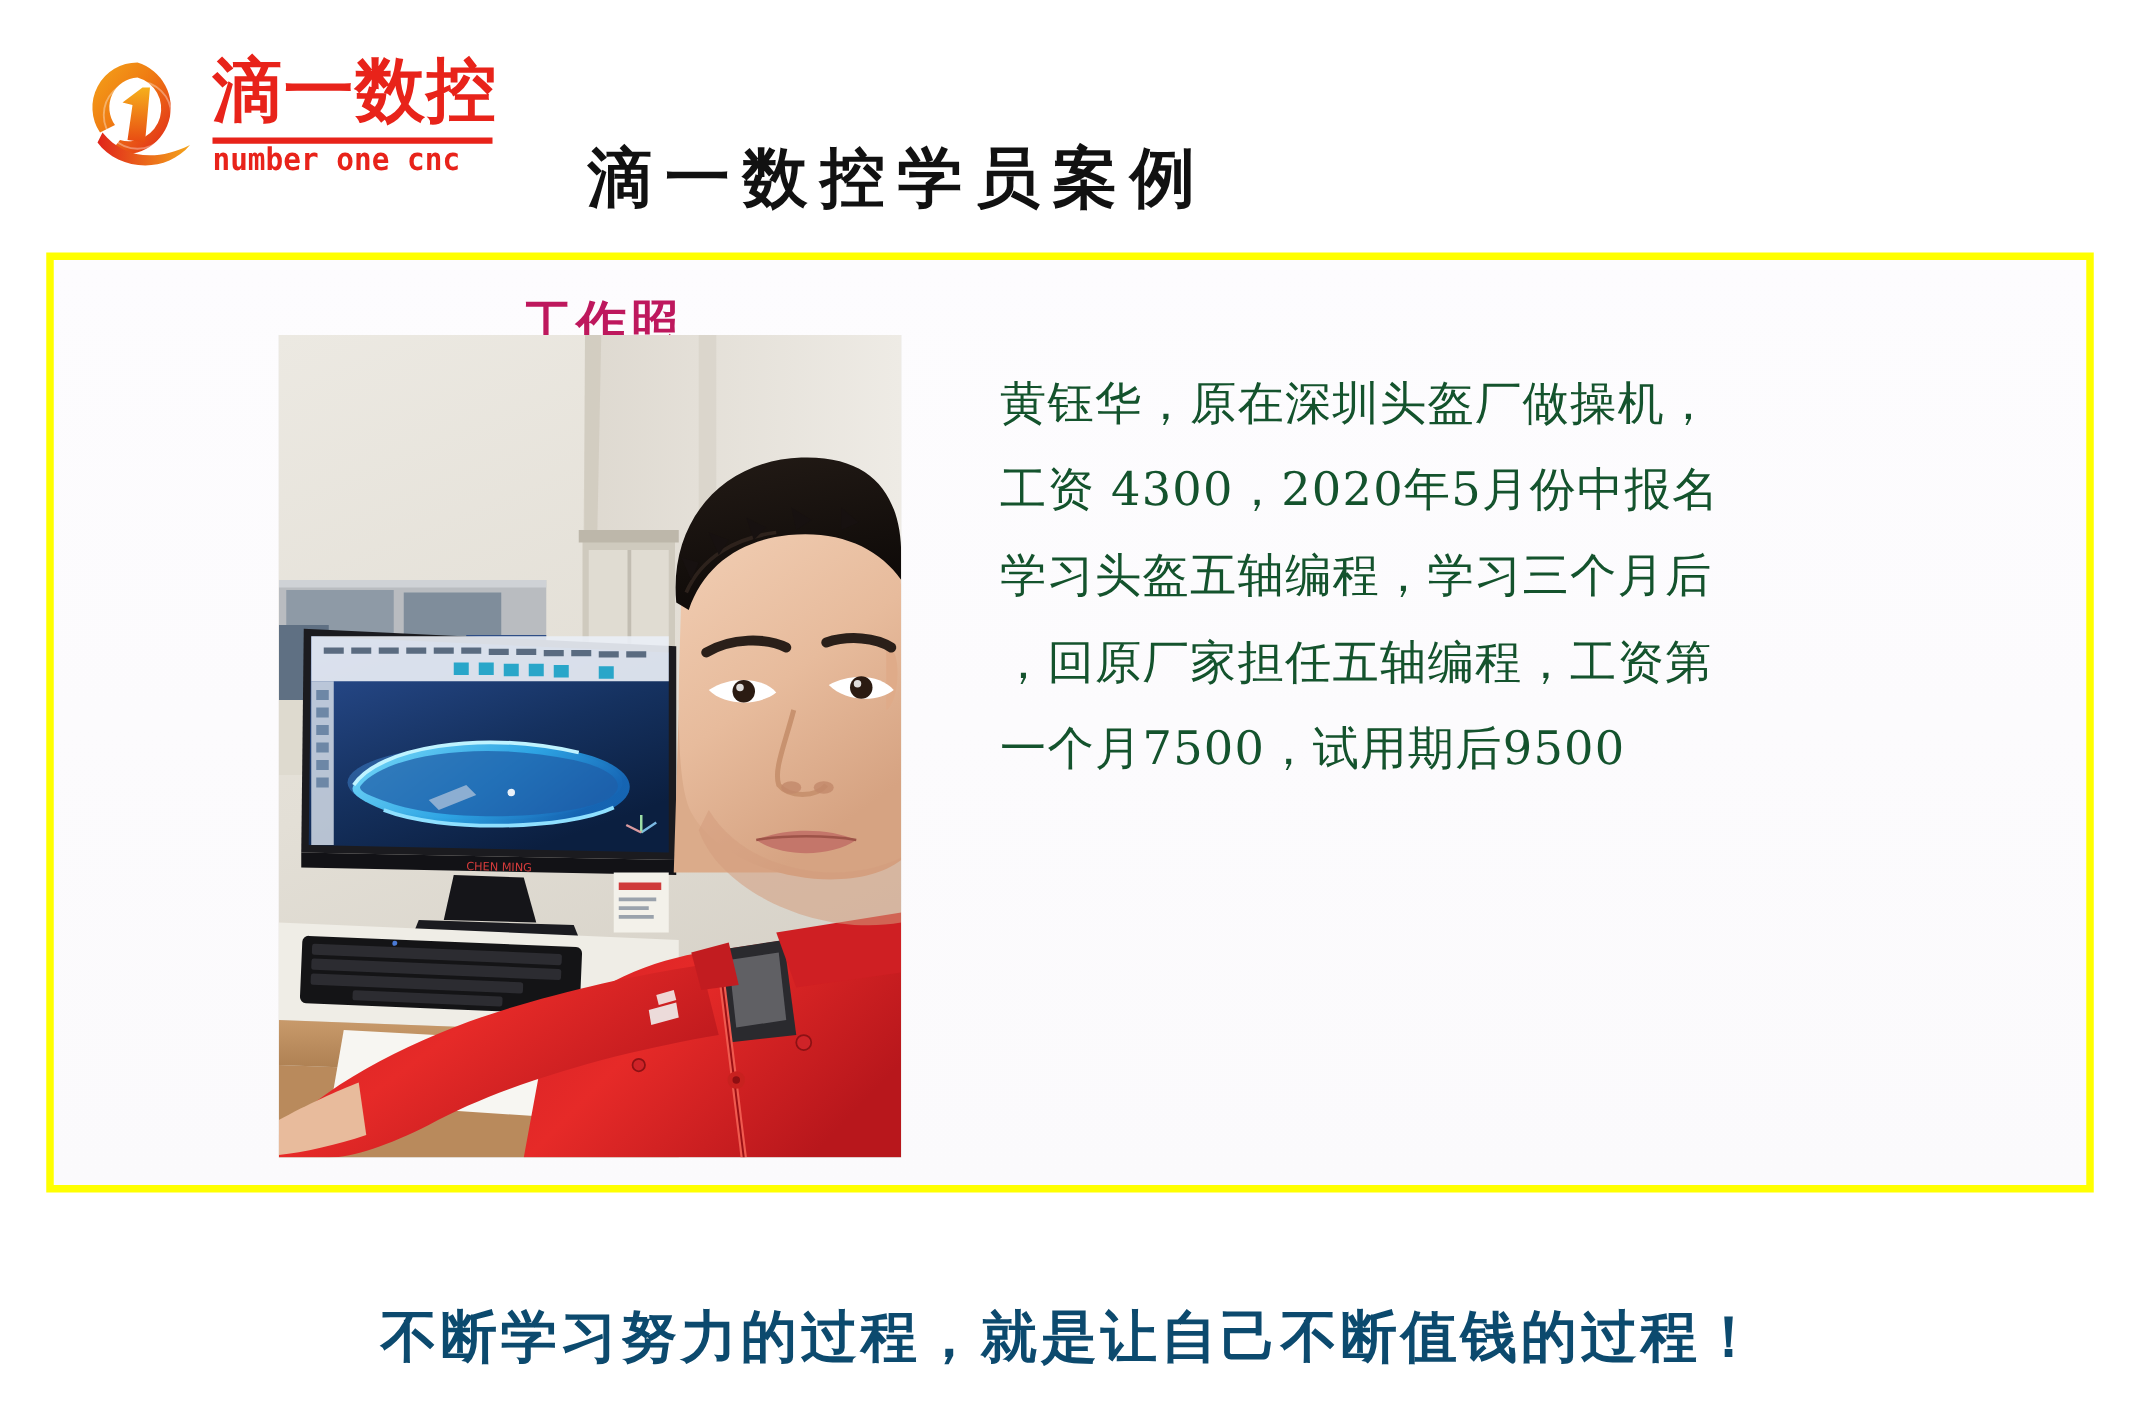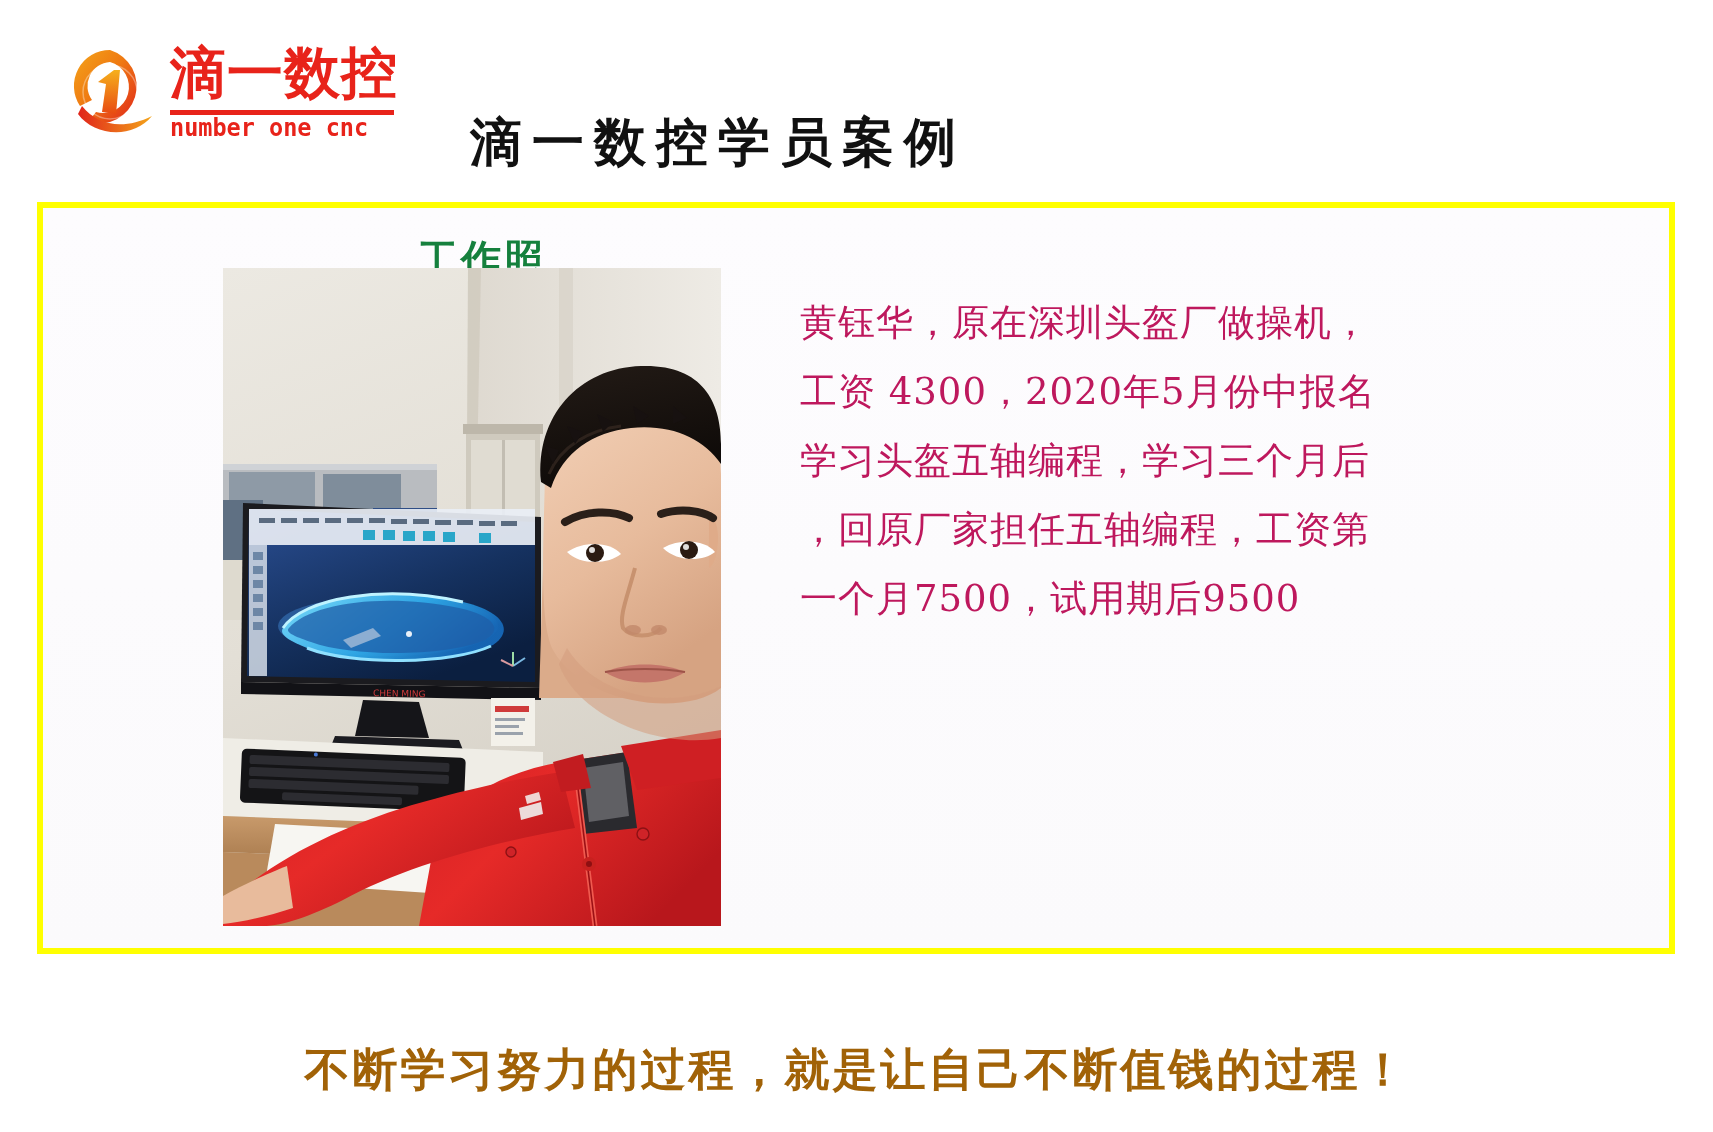--- a/index.html
+++ b/index.html
@@ -84,21 +84,21 @@
     box-sizing: border-box;
   }
 
   
   #photo-caption {
     position: absolute;
     left: 418px; top: 232px;
     font-family: "DejaVu Serif", "Liberation Serif", serif;
     font-size: 40px;
     font-weight: 600;
-    color: #15803d;
+    color: #be185d;
     letter-spacing: 3px;
     white-space: nowrap;
   }
 
   #photo-frame {
     position: absolute;
     left: 223px; top: 268px;
     width: 498px; height: 658px;
     overflow: hidden;
     background: #d9d5cf;
@@ -108,35 +108,35 @@
   
   #story-text {
     position: absolute;
     left: 800px; top: 288px;
     width: 640px;
   }
   .story-line {
     font-family: "DejaVu Serif", "Liberation Serif", serif;
     font-size: 37px;
     line-height: 69px;
-    color: #be185d;
+    color: #14532d;
     letter-spacing: 1px;
     white-space: nowrap;
   }
 
   
   #footer-slogan {
     position: absolute;
     left: 0; top: 1040px;
     width: 1713px;
     text-align: center;
     font-family: "DejaVu Serif", "Liberation Serif", serif;
     font-size: 45px;
     font-weight: 700;
-    color: #a16207;
+    color: #0c4a6e;
     letter-spacing: 3px;
     white-space: nowrap;
   }
 </style>
 </head>
 <body>
 
 <div id="header">
 
   <div id="logo-block">

